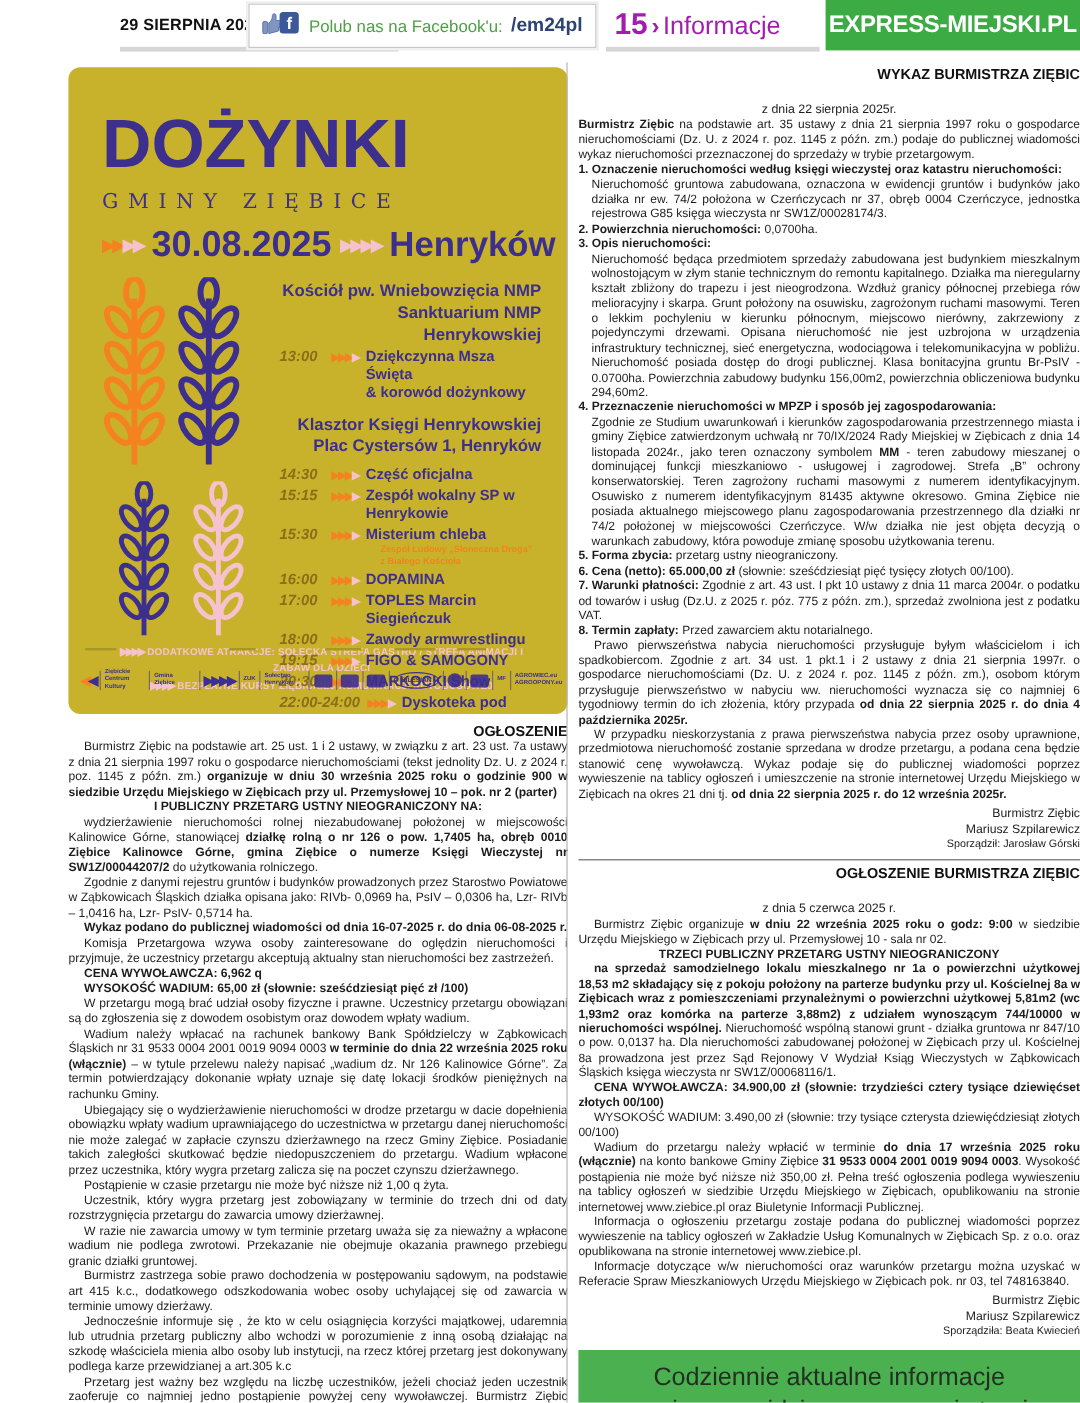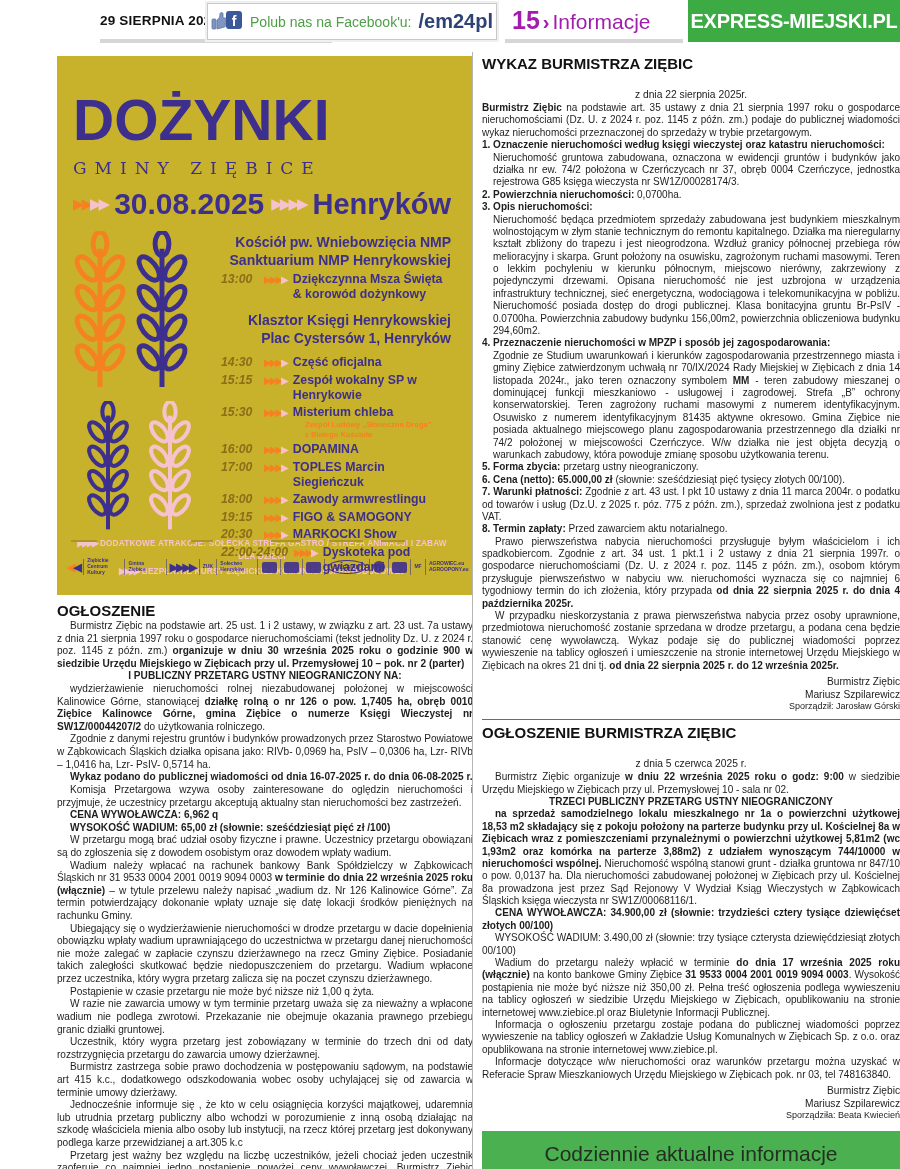--- a/index.html
+++ b/index.html
@@ -7,32 +7,32 @@
   .page{position:relative;width:900px;height:1169px;background:#fff;overflow:hidden;}
 
   
   .topbar{position:absolute;top:0;left:0;width:900px;height:46px;}
   .h-date{position:absolute;left:100px;top:13px;font-weight:700;font-size:13.5px;letter-spacing:.2px;color:#111;}
   .h-line{position:absolute;top:39px;height:4px;background:#d6d6d6;}
   .h-line1{left:100px;width:232px;}
   .h-line2{left:505px;width:178px;}
   .h-fb{position:absolute;left:207px;top:3px;width:288px;height:35px;background:#fff;border:1px solid #c9c9c9;box-shadow:0 0 0 2px #f0f0f0;display:flex;align-items:center;justify-content:center;gap:7px;cursor:pointer;}
   .h-fb .fb-lab{color:#4f9e46;font-size:14px;}
-  .h-fb .fb-handle{color:#2d4373;font-size:20px;font-weight:700;}
+  .h-fb .fb-handle{color:#2d4373;font-size:16px;font-weight:700;}
   .h-page{position:absolute;left:512px;top:6px;font-size:21px;color:#a21caf;display:flex;align-items:baseline;gap:3px;}
   .h-page .num{font-size:25px;font-weight:800;}
   .h-page .chev{font-size:20px;font-weight:700;}
   .h-brand{position:absolute;left:688px;top:0;width:212px;height:42px;background:#3cab44;color:#fff;display:flex;align-items:center;justify-content:center;font-weight:700;font-size:20px;letter-spacing:-.3px;cursor:pointer;}
 
   
   .col-left{position:absolute;left:57px;top:56px;width:416px;}
   .col-right{position:absolute;left:472px;top:52px;width:428px;border-left:1px solid #b5b5b5;padding-left:9px;box-sizing:border-box;}
 
   
-  .poster{width:416px;height:539px;background:#c8b22b;color:#3d2f8e;position:relative;overflow:hidden;box-sizing:border-box;padding:20px 22px 0 16px;}
+  .poster{width:416px;height:539px;background:#c8b22b;color:#3d2f8e;position:relative;overflow:hidden;box-sizing:border-box;padding:20px 22px 0 28px;border-radius:10px;}
   .p-title{margin:16px 0 0;font-size:57px;line-height:1;font-weight:800;letter-spacing:0;}
   .p-sub{margin-top:9px;font-family:"DejaVu Serif",serif;font-size:17px;letter-spacing:8px;font-weight:500;}
   .p-daterow{margin-top:9px;display:flex;align-items:center;gap:7px;white-space:nowrap;}
   .arr{letter-spacing:-3px;font-size:15px;}
   .c-or{color:#f58220;} .c-pk{color:#f6c2ce;} .c-nv{color:#3d2f8e;}
   .p-date{font-size:30px;font-weight:800;}
   .p-place{font-size:29px;font-weight:800;}
   .p-main{position:relative;margin-top:12px;height:292px;}
   .p-wheat{position:absolute;left:-8px;top:-2px;width:148px;height:100%;}
   .wheat{position:absolute;}
@@ -60,21 +60,21 @@
   .lg-sep{width:1px;height:16px;background:rgba(61,47,142,.55);flex:none;}
 
   
   .rp{margin:0;font-size:10.1px;line-height:1.25;text-align:justify;color:#1d1d1d;}
   .col-right .rp{font-size:10px;line-height:1.24;}
   .rp.ind{text-indent:13px;}
   .rp.center{text-align:center;text-indent:0;}
   .rp.pad{padding-left:11px;}
   .b{font-weight:700;}
   .notice{margin-top:7px;}
-  .sec-head{font-size:15px;font-weight:700;text-align:left;margin:3px 0 1px;color:#111;}
+  .sec-head{font-size:12px;font-weight:700;text-align:right;margin:3px 0 1px;color:#111;}
   .sec-sub{font-size:10.3px;text-align:center;margin:17px 0 2px;}
   .sig{margin-top:3px;text-align:right;font-size:10.2px;line-height:1.3;font-weight:400;}
   .sig .small{font-size:9px;}
   .divider{border:none;border-top:1px solid #6a6a6a;margin:6px 0 4px;}
 
   
   .footer-banner{margin-top:9px;background:#4bb04f;text-align:center;color:#242f23;padding:9px 4px 12px;cursor:pointer;}
   .footer-banner .ln{font-size:21px;line-height:1.35;}
   .footer-banner .url{font-size:22.5px;font-weight:700;line-height:1.35;}
 </style>
@@ -297,22 +297,22 @@
           <p class="rp ind">wydzierżawienie nieruchomości rolnej niezabudowanej położonej w miejscowości Kalinowice Górne, stanowiącej <span class="b">działkę rolną o nr 126 o pow. 1,7405 ha, obręb 0010 Ziębice Kalinowce Górne, gmina Ziębice o numerze Księgi Wieczystej nr SW1Z/00044207/2</span> do użytkowania rolniczego.</p>
           <p class="rp ind">Zgodnie z danymi rejestru gruntów i budynków prowadzonych przez Starostwo Powiatowe w Ząbkowicach Śląskich działka opisana jako: RIVb- 0,0969 ha, PsIV – 0,0306 ha, Lzr- RIVb – 1,0416 ha, Lzr- PsIV- 0,5714 ha.</p>
           <p class="rp ind"><span class="b">Wykaz podano do publicznej wiadomości od dnia 16-07-2025 r. do dnia 06-08-2025 r.</span></p>
           <p class="rp ind">Komisja Przetargowa wzywa osoby zainteresowane do oględzin nieruchomości i przyjmuje, że uczestnicy przetargu akceptują aktualny stan nieruchomości bez zastrzeżeń.</p>
           <p class="rp ind"><span class="b">CENA WYWOŁAWCZA: 6,962 q</span></p>
           <p class="rp ind"><span class="b">WYSOKOŚĆ WADIUM: 65,00 zł (słownie: sześćdziesiąt pięć zł /100)</span></p>
           <p class="rp ind">W przetargu mogą brać udział osoby fizyczne i prawne. Uczestnicy przetargu obowiązani są do zgłoszenia się z dowodem osobistym oraz dowodem wpłaty wadium.</p>
           <p class="rp ind">Wadium należy wpłacać na rachunek bankowy Bank Spółdzielczy w Ząbkowicach Śląskich nr 31 9533 0004 2001 0019 9094 0003 <span class="b">w terminie do dnia 22 września 2025 roku (włącznie)</span> – w tytule przelewu należy napisać „wadium dz. Nr 126 Kalinowice Górne”. Za termin potwierdzający dokonanie wpłaty uznaje się datę lokacji środków pieniężnych na rachunku Gminy.</p>
           <p class="rp ind">Ubiegający się o wydzierżawienie nieruchomości w drodze przetargu w dacie dopełnienia obowiązku wpłaty wadium uprawniającego do uczestnictwa w przetargu danej nieruchomości nie może zalegać w zapłacie czynszu dzierżawnego na rzecz Gminy Ziębice. Posiadanie takich zaległości skutkować będzie niedopuszczeniem do przetargu. Wadium wpłacone przez uczestnika, który wygra przetarg zalicza się na poczet czynszu dzierżawnego.</p>
           <p class="rp ind">Postąpienie w czasie przetargu nie może być niższe niż 1,00 q żyta.</p>
+          <p class="rp ind">Uczestnik, który wygra przetarg jest zobowiązany w terminie do trzech dni od daty rozstrzygnięcia przetargu do zawarcia umowy dzierżawnej.</p>
           <p class="rp ind">W razie nie zawarcia umowy w tym terminie przetarg uważa się za nieważny a wpłacone wadium nie podlega zwrotowi. Przekazanie nie obejmuje okazania prawnego przebiegu granic działki gruntowej.</p>
-          <p class="rp ind">Uczestnik, który wygra przetarg jest zobowiązany w terminie do trzech dni od daty rozstrzygnięcia przetargu do zawarcia umowy dzierżawnej.</p>
           <p class="rp ind">Burmistrz zastrzega sobie prawo dochodzenia w postępowaniu sądowym, na podstawie art 415 k.c., dodatkowego odszkodowania wobec osoby uchylającej się od zawarcia w terminie umowy dzierżawy.</p>
           <p class="rp ind">Jednocześnie informuje się , że kto w celu osiągnięcia korzyści majątkowej, udaremnia lub utrudnia przetarg publiczny albo wchodzi w porozumienie z inną osobą działając na szkodę właściciela mienia albo osoby lub instytucji, na rzecz której przetarg jest dokonywany podlega karze przewidzianej a art.305 k.c</p>
           <p class="rp ind">Przetarg jest ważny bez względu na liczbę uczestników, jeżeli chociaż jeden uczestnik zaoferuje co najmniej jedno postąpienie powyżej ceny wywoławczej. Burmistrz Ziębic zastrzega sobie prawo odwołania przetargu w uzasadnionych przypadkach.</p>
         </div>
 
     </section>
   </div>
 
   <div class="col-right">
 

